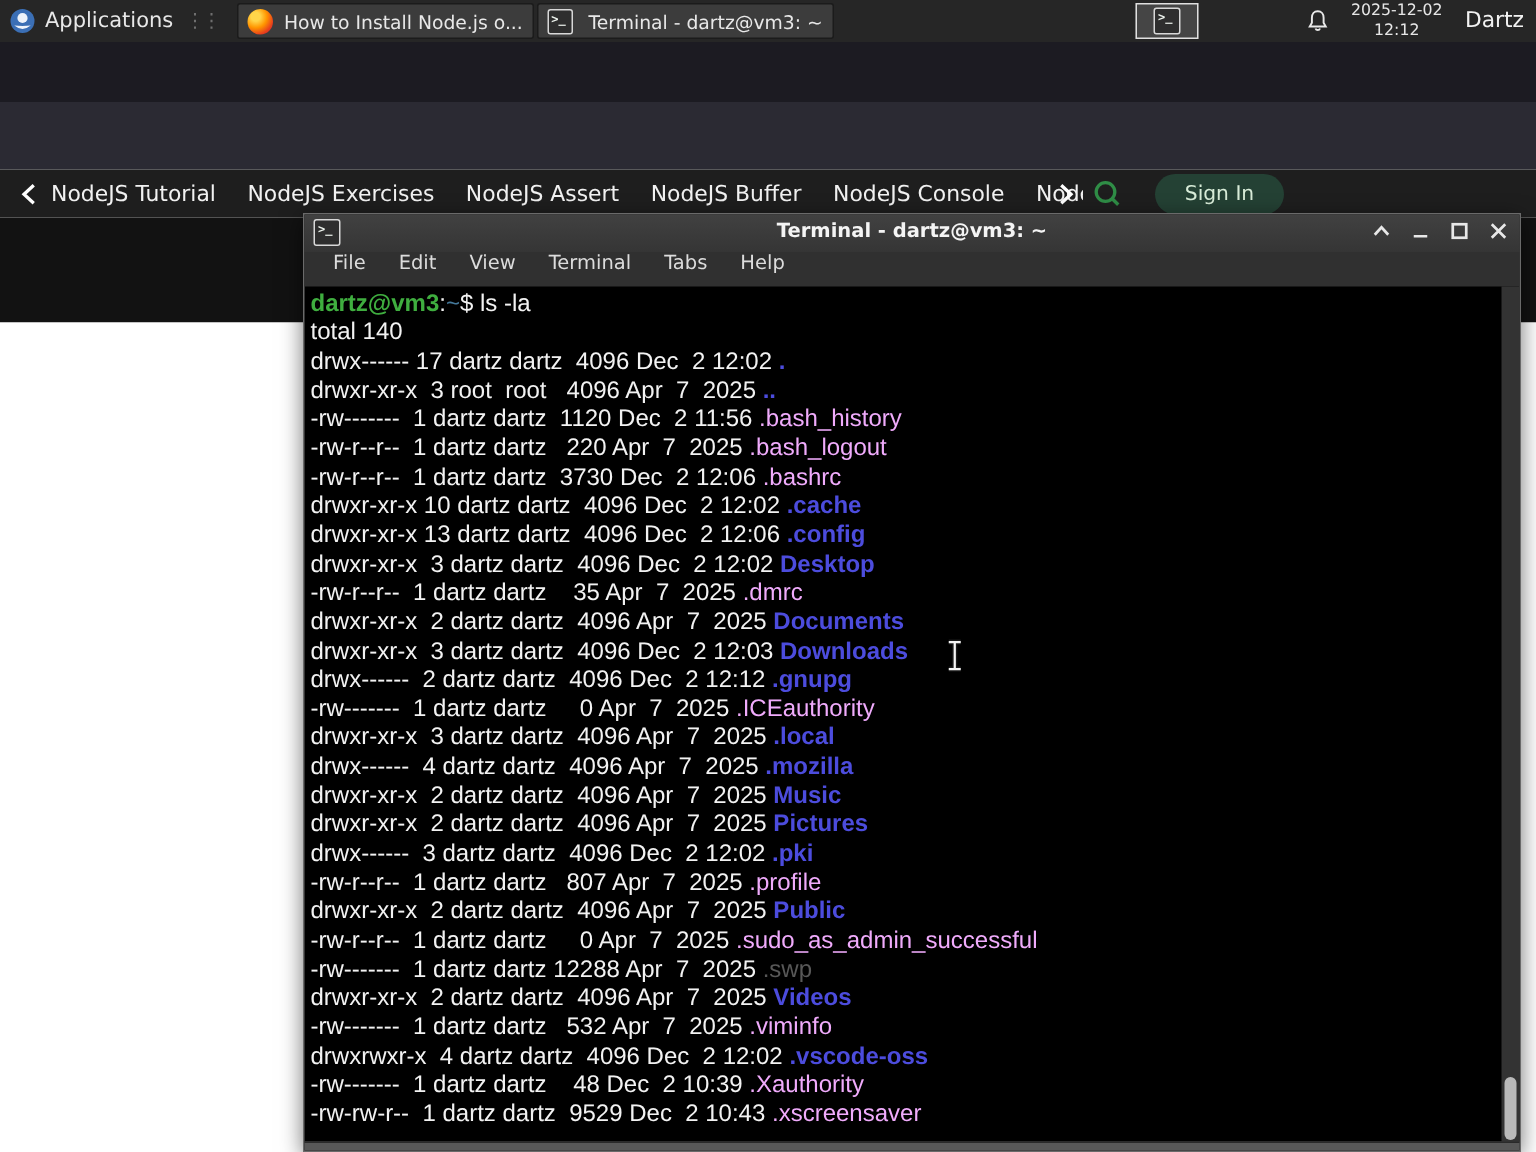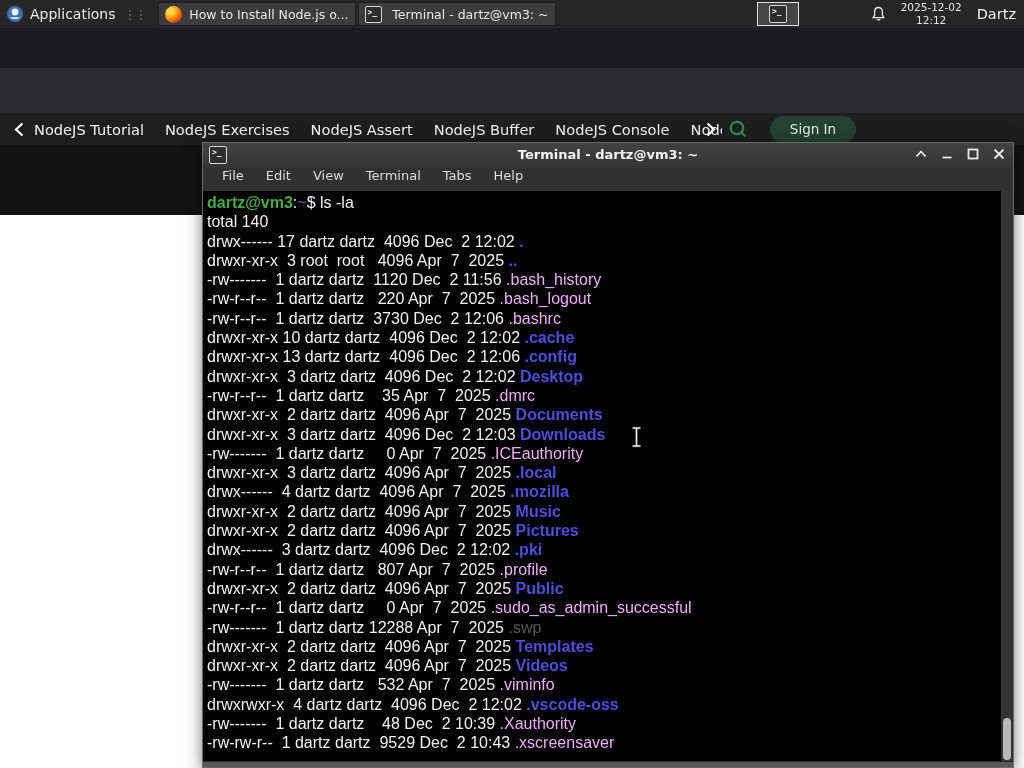--- a/index.html
+++ b/index.html
@@ -332,20 +332,21 @@
           <div class="t-line"><span class="pre">drwxr-xr-x 13 dartz dartz  4096 Dec  2 12:06 </span><span class="dir">.config</span></div>
 
           <div class="t-line"><span class="pre">drwxr-xr-x  3 dartz dartz  4096 Dec  2 12:02 </span><span class="dir">Desktop</span></div>
 
           <div class="t-line"><span class="pre">-rw-r--r--  1 dartz dartz    35 Apr  7  2025 </span><span class="file">.dmrc</span></div>
 
           <div class="t-line"><span class="pre">drwxr-xr-x  2 dartz dartz  4096 Apr  7  2025 </span><span class="dir">Documents</span></div>
 
           <div class="t-line"><span class="pre">drwxr-xr-x  3 dartz dartz  4096 Dec  2 12:03 </span><span class="dir">Downloads</span></div>
 
+          <div class="t-line"><span class="pre">drwx------  2 dartz dartz  4096 Dec  2 12:12 </span><span class="dir">.gnupg</span></div>
 
           <div class="t-line"><span class="pre">-rw-------  1 dartz dartz     0 Apr  7  2025 </span><span class="file">.ICEauthority</span></div>
 
           <div class="t-line"><span class="pre">drwxr-xr-x  3 dartz dartz  4096 Apr  7  2025 </span><span class="dir">.local</span></div>
 
           <div class="t-line"><span class="pre">drwx------  4 dartz dartz  4096 Apr  7  2025 </span><span class="dir">.mozilla</span></div>
 
           <div class="t-line"><span class="pre">drwxr-xr-x  2 dartz dartz  4096 Apr  7  2025 </span><span class="dir">Music</span></div>
 
           <div class="t-line"><span class="pre">drwxr-xr-x  2 dartz dartz  4096 Apr  7  2025 </span><span class="dir">Pictures</span></div>
@@ -353,21 +354,20 @@
           <div class="t-line"><span class="pre">drwx------  3 dartz dartz  4096 Dec  2 12:02 </span><span class="dir">.pki</span></div>
 
           <div class="t-line"><span class="pre">-rw-r--r--  1 dartz dartz   807 Apr  7  2025 </span><span class="file">.profile</span></div>
 
           <div class="t-line"><span class="pre">drwxr-xr-x  2 dartz dartz  4096 Apr  7  2025 </span><span class="dir">Public</span></div>
 
           <div class="t-line"><span class="pre">-rw-r--r--  1 dartz dartz     0 Apr  7  2025 </span><span class="file">.sudo_as_admin_successful</span></div>
 
           <div class="t-line"><span class="pre">-rw-------  1 dartz dartz 12288 Apr  7  2025 </span><span class="dim">.swp</span></div>
 
-          <div class="t-line"><span class="pre">drwxr-xr-x  2 dartz dartz  4096 Apr  7  2025 </span><span class="dir">Templates</span></div>
 
           <div class="t-line"><span class="pre">drwxr-xr-x  2 dartz dartz  4096 Apr  7  2025 </span><span class="dir">Videos</span></div>
 
           <div class="t-line"><span class="pre">-rw-------  1 dartz dartz   532 Apr  7  2025 </span><span class="file">.viminfo</span></div>
 
           <div class="t-line"><span class="pre">drwxrwxr-x  4 dartz dartz  4096 Dec  2 12:02 </span><span class="dir">.vscode-oss</span></div>
 
           <div class="t-line"><span class="pre">-rw-------  1 dartz dartz    48 Dec  2 10:39 </span><span class="file">.Xauthority</span></div>
 
           <div class="t-line"><span class="pre">-rw-rw-r--  1 dartz dartz  9529 Dec  2 10:43 </span><span class="file">.xscreensaver</span></div>

